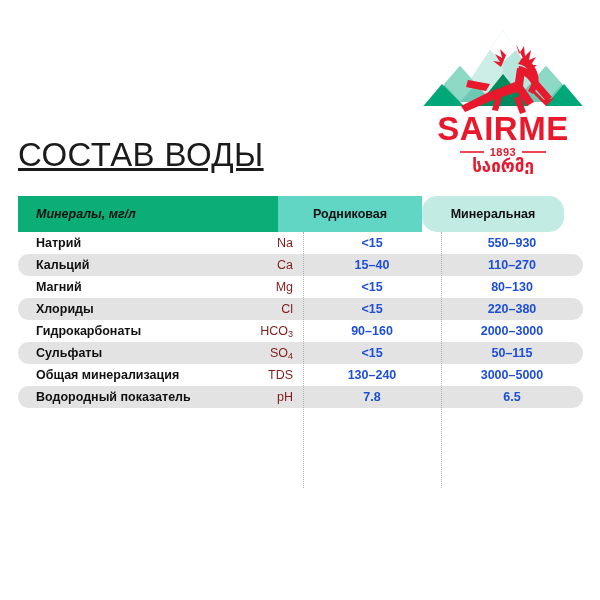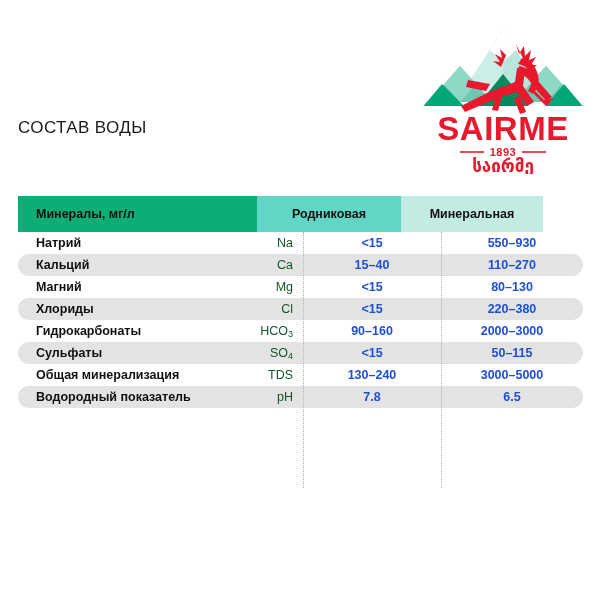--- a/index.html
+++ b/index.html
@@ -15,54 +15,55 @@
   .logo {
     position: absolute;
     left: 420px; top: 22px;
     width: 166px; height: 152px;
   }
   .logo svg { display: block; width: 166px; height: 152px; }
 
   
   .page-title {
     position: absolute;
-    left: 18px; top: 118px;
-    font-size: 17px;
+    left: 18px; top: 136px;
+    font-size: 33px;
     letter-spacing: 0.4px;
     color: #1b1b1b;
     font-weight: 400;
     white-space: nowrap;
+    text-decoration: underline;
   }
 
   
   .table {
     position: absolute;
     left: 18px; top: 196px;
     width: 565px;
   }
   .row { display: flex; width: 100%; position: relative; }
 
   .c-name  { width: 232px; padding-left: 18px; }
   .c-sym   { width: 53px;  text-align: right; padding-right: 10px; }
   .c-v1    { width: 138px; text-align: center; }
   .c-v2    { width: 142px; text-align: center; }
 
   
   .thead .cell { height: 36px; line-height: 36px; font-weight: bold; font-size: 12.5px; color: #111; }
-  .th-left  { background: #0cae77; width: 239px; padding-left: 18px; }
+  .th-left  { background: #0cae77; width: 260px; padding-left: 18px; font-style: italic; }
   .th-mid   { background: #62d6c4; width: 144px; text-align: center; }
-  .th-right { background: #c2ece3; width: 142px; text-align: center; }
+  .th-right { background: #c2ece3; width: 142px; text-align: center; border-radius: 15px; }
 
   
   .tbody .row { height: 22px; align-items: center; }
   .tbody .row.odd  { background: #ffffff; }
   .tbody .row.even { background: #e3e3e3; border-radius: 11px; }
   .tbody .cell { font-size: 12.5px; line-height: 32px; height: 32px; }
   .tbody .c-name { font-weight: bold; color: #111; }
-  .tbody .c-sym  { font-weight: normal; color: #14532d; }
+  .tbody .c-sym  { font-weight: normal; color: #7f1d1d; }
   .tbody .c-v1, .tbody .c-v2 { font-weight: bold; color: #1d4ed8; }
 
   
   .divider {
     position: absolute;
     top: 36px;
     width: 0;
     height: 256px;
     border-left: 1px dotted #b0b0b0;
   }

